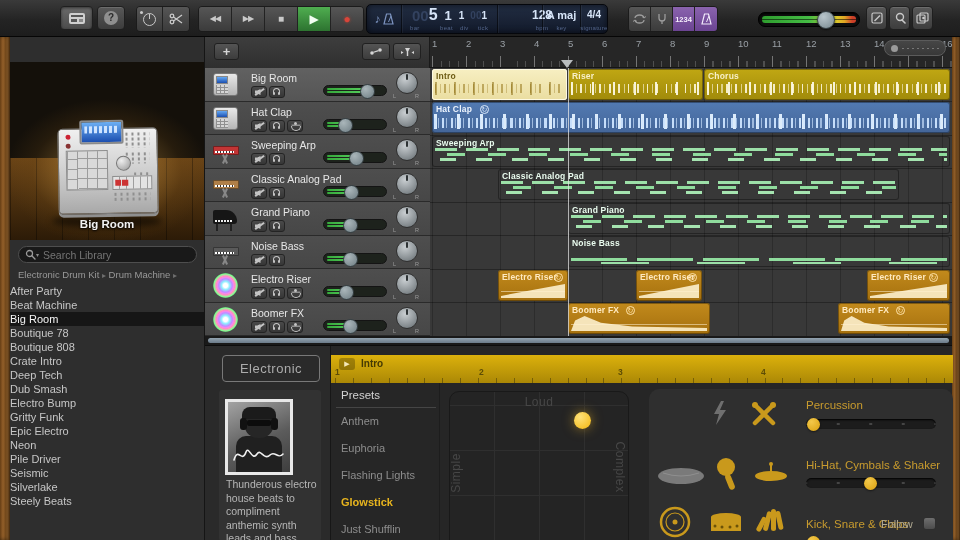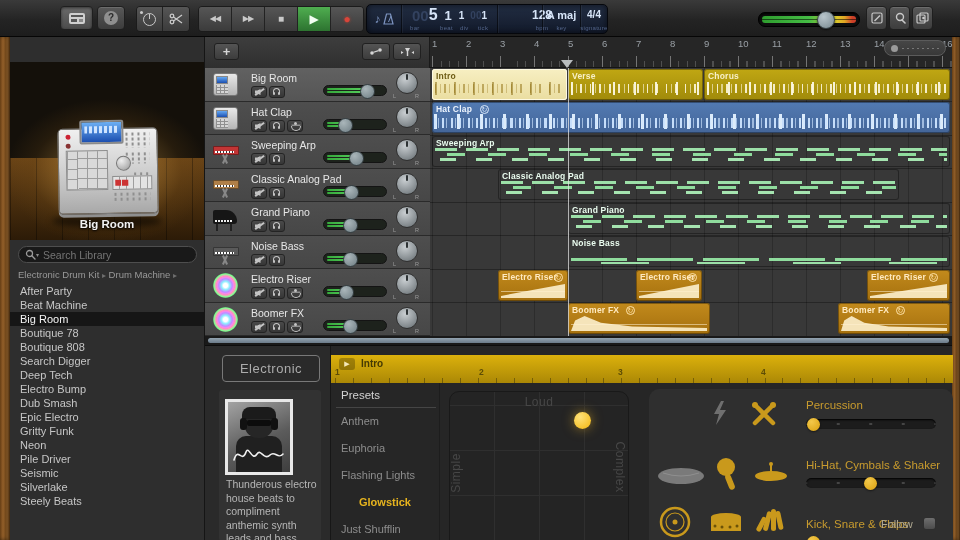--- a/index.html
+++ b/index.html
@@ -48,21 +48,21 @@
   .dm-grid{position:absolute;background-image:radial-gradient(circle,#8f8f8f 1.4px,transparent 1.5px);background-size:6px 5px;}
   #dm-pads{position:absolute;left:8px;top:36px;width:40px;height:38px;background:repeating-linear-gradient(90deg,#9c9c9c 0 1px,transparent 1px 10px),repeating-linear-gradient(0deg,#9c9c9c 0 1px,transparent 1px 10px),#d9d9d9;border:1px solid #8d8d8d;}
   #dm-strip{position:absolute;left:54px;top:62px;width:38px;height:12px;background:repeating-linear-gradient(90deg,#e3e3e3 0 6px,#9e9e9e 6px 7px),#dcdcdc;border:1px solid #8d8d8d;}
   #dm-strip::after{content:"";position:absolute;left:2px;top:3px;width:13px;height:6px;background:linear-gradient(90deg,#c33 0 45%,#dadada 45% 55%,#c33 55%);}
   #dm-knob{position:absolute;left:58px;top:42px;width:13px;height:13px;border-radius:50%;background:radial-gradient(circle at 35% 30%,#eee,#999);border:1px solid #777;}
   #patch-name{position:absolute;left:0;top:156px;width:100%;text-align:center;color:#f2f2f2;font-size:11.5px;font-weight:bold;text-shadow:0 1px 2px #000;}
   #lib-search{position:absolute;left:8px;top:210px;width:179px;height:17px;background:#191919;border:1px solid #4e4e4e;border-radius:9px;box-sizing:border-box;display:flex;align-items:center;}
   #lib-search input{flex:1;background:transparent;border:none;outline:none;color:#bbb;font-size:10.5px;padding:0 4px;font-family:"Liberation Sans",sans-serif;}
   #lib-crumbs{position:absolute;left:8px;top:233px;font-size:9.5px;color:#999;}
   #lib-list{position:absolute;left:0;top:248px;width:100%;bottom:0;overflow:hidden;}
-  .lib-item{position:relative;height:14px;line-height:14px;padding-left:10px;font-size:11px;color:#c6c6c6;}
+  .lib-item{position:relative;height:14px;line-height:14px;font-size:11px;color:#c6c6c6;}
   .lib-item.sel{background:#161616;color:#f5f5f5;}
 
   
   #trackpanel{position:absolute;left:205px;top:36px;width:225px;height:309px;background:#3a3a3a;border-right:1px solid #1a1a1a;box-sizing:border-box;}
   #tp-topbar{position:absolute;left:0;top:0;width:100%;height:32px;background:linear-gradient(#3e3e3e,#2f2f2f);border-bottom:1px solid #1f1f1f;}
   .small-btn{position:absolute;top:7px;height:17px;background:linear-gradient(#545454,#3c3c3c);border:1px solid #202020;border-radius:3px;color:#d5d5d5;display:flex;align-items:center;justify-content:center;box-sizing:border-box;}
   .trow{position:absolute;left:0;width:225px;background:linear-gradient(#4e4e4e,#474747);border-bottom:1px solid #2a2a2a;box-sizing:border-box;}
   .trow.sel{background:linear-gradient(#616161,#555);}
   .ticon{position:absolute;left:7px;top:3px;width:27px;height:27px;}
   .tname{position:absolute;left:46px;top:4px;font-size:10.5px;color:#e6e6e6;white-space:nowrap;}
@@ -252,20 +252,43 @@
       <div class="lcd-sec" style="width:38px;">
         <span class="lcd-num" style="font-size:11px;margin-top:4px;">A maj</span>
         <span class="lcd-lab">key</span>
       </div>
       <div class="lcd-sec" style="flex:1;">
         <span class="lcd-num" style="font-size:10px;margin-top:4px;">4/4</span>
         <span class="lcd-lab">signature</span>
       </div>
     </div>
 
+    <div class="seggroup" style="left:628px;width:88px;">
+      <div class="seg" style="width:22px;">
+        <svg width="13" height="10" viewBox="0 0 13 10">
+            <path d="M2 4 A4.5 3 0 0 1 11 4" fill="none" stroke="#9c9c9c" stroke-width="1.3"></path>
+            <path d="M11 6 A4.5 3 0 0 1 2 6" fill="none" stroke="#9c9c9c" stroke-width="1.3"></path>
+            <path d="M11 4 l-2 -1.5 M11 4 l2 -1.5 M2 6 l2 1.5 M2 6 l-2 1.5" stroke="#9c9c9c" stroke-width="1"></path>
+          </svg>
+      </div>
+      <div class="seg" style="width:22px;">
+        <svg width="8" height="12" viewBox="0 0 8 12">
+            <path d="M1 1 V5 A3 3 0 0 0 7 5 V1 M4 7 V11" fill="none" stroke="#9c9c9c" stroke-width="1.3"></path>
+          </svg>
+      </div>
+      <div class="seg purple" style="width:22px;">
+        <span style="font-size:7.5px;font-weight:bold;">1234</span>
+      </div>
+      <div class="seg purple" style="width:22px;">
+        <svg width="11" height="12" viewBox="0 0 11 12">
+            <path d="M3.5 1 L7.5 1 L10 11 L1 11 Z" fill="none" stroke="#f0e8fa" stroke-width="1.2"></path>
+            <path d="M5.5 9 L8 3" stroke="#f0e8fa" stroke-width="1"></path>
+          </svg>
+      </div>
+    </div>
 
     <div id="vol-track">
       <div id="vol-fill"></div>
       <div id="vol-knob"></div>
     </div>
 
     <div class="tb-btn" style="left:866px;width:21px;">
       <svg width="12" height="12" viewBox="0 0 12 12">
           <rect x="1" y="1" width="10" height="10" rx="1.5" fill="none" stroke="#c9c9c9" stroke-width="1.2"></rect>
           <path d="M3 8.5 L8.5 3 L9.5 4 L4 9.5 Z" fill="#c9c9c9"></path>
@@ -321,26 +344,26 @@
       <span style="color:#6f6f6f;font-size:8px;">▸</span>
       <span>Drum Machine</span>
       <span style="color:#6f6f6f;font-size:8px;">▸</span>
     </div>
     <div id="lib-list">
       <div class="lib-item">After Party</div>
       <div class="lib-item">Beat Machine</div>
       <div class="lib-item sel">Big Room</div>
       <div class="lib-item">Boutique 78</div>
       <div class="lib-item">Boutique 808</div>
-      <div class="lib-item">Search Digger</div>
+      <div class="lib-item">Crate Intro</div>
       <div class="lib-item">Deep Tech</div>
+      <div class="lib-item">Dub Smash</div>
       <div class="lib-item">Electro Bump</div>
-      <div class="lib-item">Dub Smash</div>
+      <div class="lib-item">Gritty Funk</div>
       <div class="lib-item">Epic Electro</div>
-      <div class="lib-item">Gritty Funk</div>
       <div class="lib-item">Neon</div>
       <div class="lib-item">Pile Driver</div>
       <div class="lib-item">Seismic</div>
       <div class="lib-item">Silverlake</div>
       <div class="lib-item">Steely Beats</div>
 
     </div>
   </div>
 
   <div id="trackpanel">
@@ -575,21 +598,21 @@
     <div class="rowline" style="top:100px;"></div>
       <div class="rowline" style="top:134px;"></div>
     <div class="rowline" style="top:167px;"></div>
       <div class="rowline" style="top:201px;"></div>
     <div class="rowline" style="top:234px;"></div>
 
     <div class="region reg-intro" style="left:2px;top:1px;width:135px;">
       <span class="rlabel">Intro</span>
     </div>
     <div class="region reg-yellow" style="left:138px;top:1px;width:135px;">
-      <span class="rlabel">Verse</span>
+      <span class="rlabel">Riser</span>
     </div>
     <div class="region reg-yellow" style="left:274px;top:1px;width:246px;">
       <span class="rlabel">Chorus</span>
     </div>
 
     <div class="region reg-blue" style="left:2px;top:34px;width:518px;">
       <span class="rlabel">Hat Clap</span>
       <span class="loopg" style="left:48px;">↻</span>
     </div>
 
@@ -672,21 +695,21 @@
         <span class="ed-num" style="left:430px;">4</span>
         <div id="ed-ticks"></div>
       </div>
 
       <div id="presets-col">
         <div id="presets-head">Presets</div>
         <div id="presets-div"></div>
         <div class="preset" style="top:32px;">Anthem</div>
         <div class="preset" style="top:59px;">Euphoria</div>
         <div class="preset" style="top:86px;">Flashing Lights</div>
-        <div class="preset sel" style="top:113px;margin-left:18px;">Glowstick</div>
+        <div class="preset sel" style="top:113px;">Glowstick</div>
         <div class="preset" style="top:140px;">Just Shufflin</div>
 
       </div>
       <div id="col-div"></div>
 
       <div id="xypad">
         <div id="xy-grid"></div>
         <span class="xy-lab" style="left:50%;top:3px;transform:translateX(-50%);">Loud</span>
         <span class="xy-lab" style="left:-14px;top:50%;transform:rotate(-90deg);">Simple</span>
         <span class="xy-lab" style="right:-18px;top:46%;transform:rotate(90deg);position:absolute;">Complex</span>

